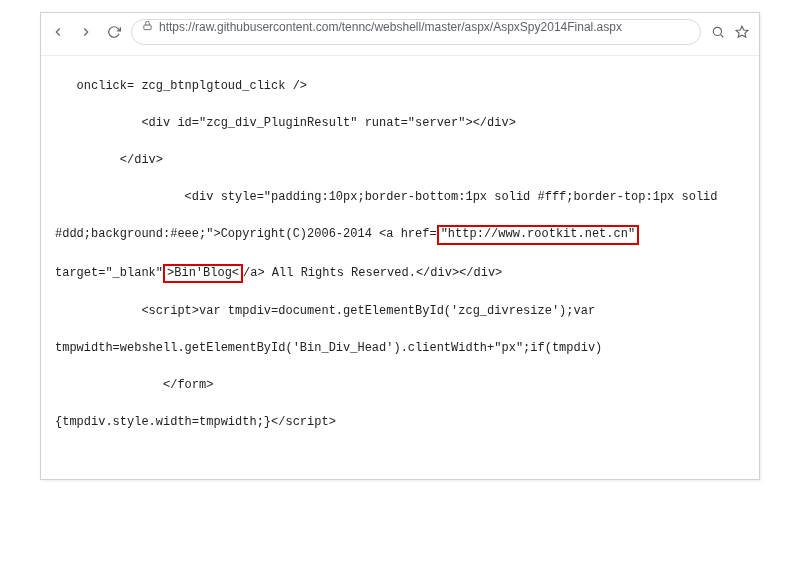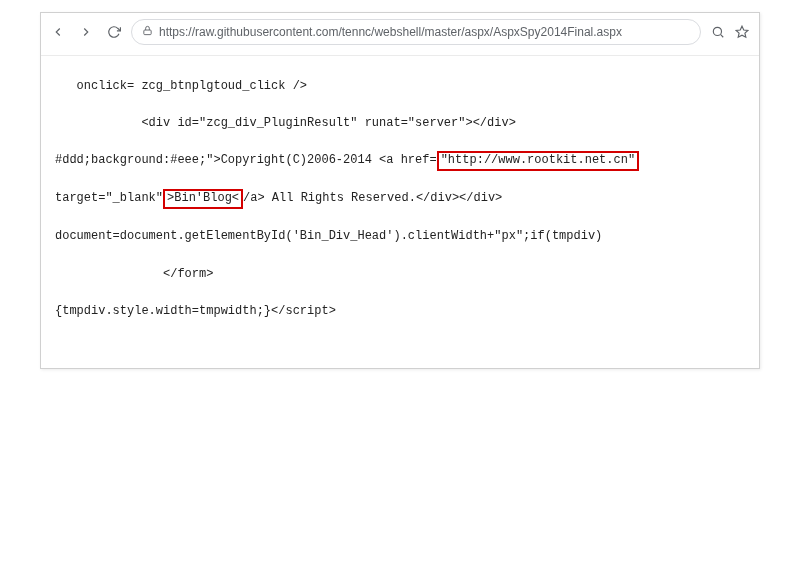--- a/index.html
+++ b/index.html
@@ -26,21 +26,21 @@
     border-bottom: 1px solid #ebebeb;
   }
   .nav-icons { display:flex; align-items:center; gap:14px; color:#5f6368; }
   .nav-icons svg, .right-icons svg { display:block; }
   .addr {
     flex: 1 1 auto;
     height: 26px;
     border: 1px solid #dadce0;
     border-radius: 14px;
     display: flex;
-    align-items: center;
+    align-items: flex-start;
     padding: 0 10px;
     font-size: 12px;
     color: #5f6368;
     overflow: hidden;
     white-space: nowrap;
   }
   .addr .lock { margin-right:6px; color:#5f6368; }
   .right-icons { display:flex; align-items:center; gap:10px; color:#5f6368; }
   
   .code {
@@ -103,19 +103,22 @@
         <svg width="14" height="14" viewBox="0 0 24 24" fill="none" stroke="currentColor" stroke-width="2">
             <polygon points="12 2 15 8.5 22 9.3 17 14 18.5 21 12 17.5 5.5 21 7 14 2 9.3 9 8.5 12 2"></polygon>
           </svg>
       </span>
     </div>
   </div>
 
   <div class="code">
 <span class="row">   onclick= zcg_btnplgtoud_click /&gt;</span>
 <span class="row">            &lt;div id="zcg_div_PluginResult" runat="server"&gt;&lt;/div&gt;</span>
+<span class="row">         &lt;/div&gt;</span>
+<span class="row">                  &lt;div style="padding:10px;border-bottom:1px solid #fff;border-top:1px solid</span>
 <span class="row"><span>#ddd;background:#eee;"&gt;Copyright(C)2006-2014 &lt;a href=</span><span class="hl">"http://www.rootkit.net.cn"</span></span>
 <span class="row"><span>target="_blank"</span><span class="hl">&gt;Bin'Blog&lt;</span><span>/a&gt; All Rights Reserved.&lt;/div&gt;&lt;/div&gt;</span></span>
-<span class="row">document=document.getElementById('Bin_Div_Head').clientWidth+"px";if(tmpdiv)</span>
+<span class="row">            &lt;script&gt;var tmpdiv=document.getElementById('zcg_divresize');var</span>
+<span class="row">tmpwidth=webshell.getElementById('Bin_Div_Head').clientWidth+"px";if(tmpdiv)</span>
 <span class="row">               &lt;/form&gt;</span>
 <span class="row">{tmpdiv.style.width=tmpwidth;}&lt;/script&gt;</span>
   </div>
 </div>
 
 </body></html>

